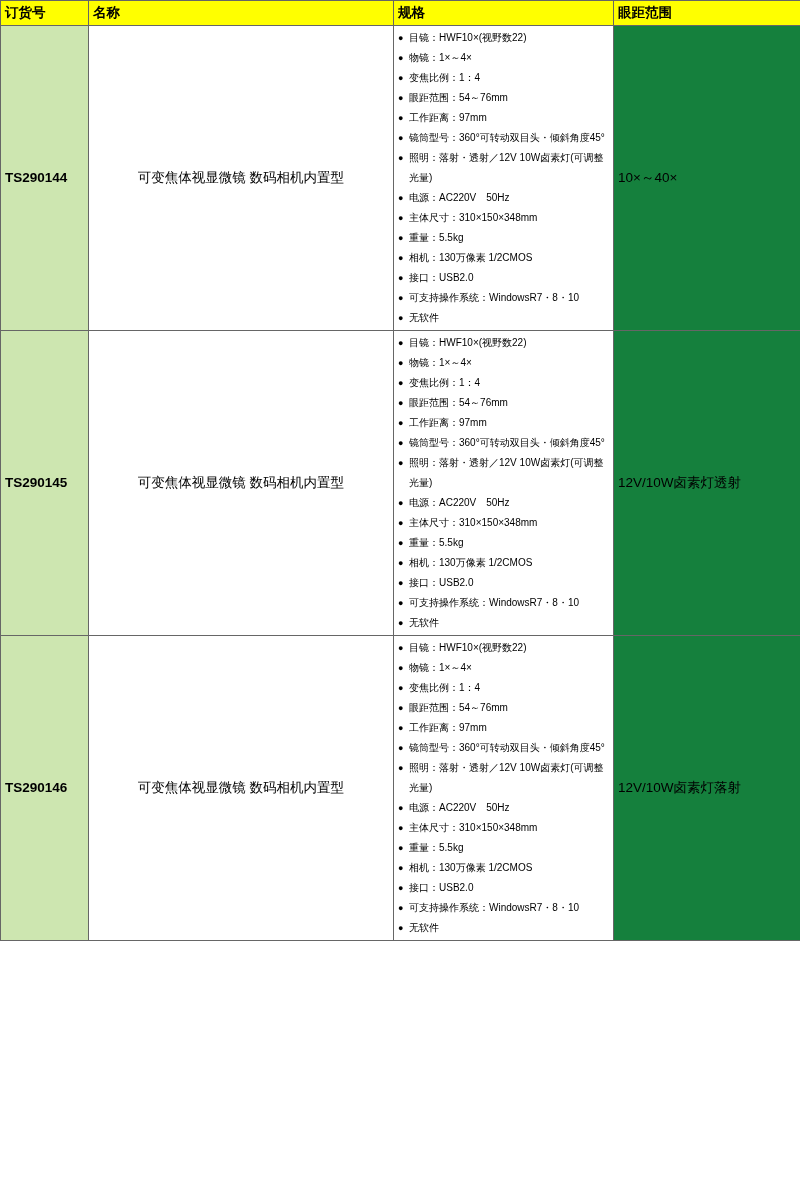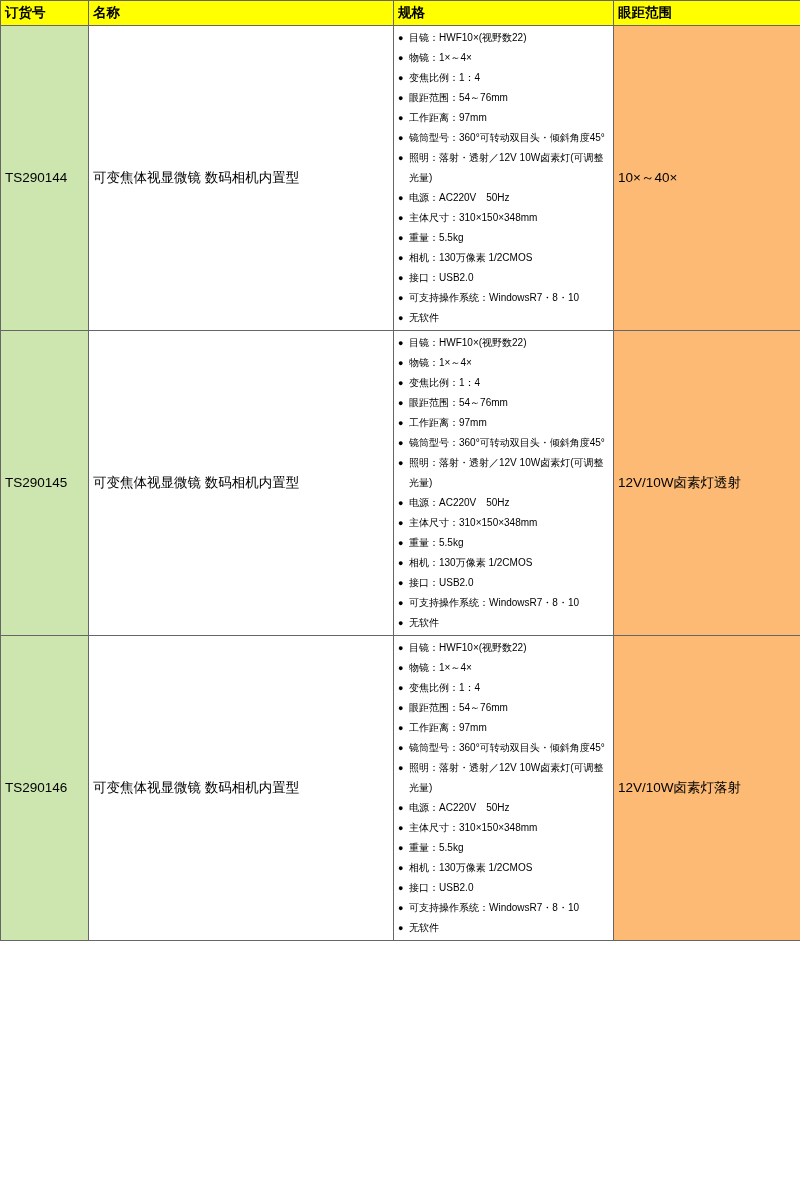--- a/index.html
+++ b/index.html
@@ -37,27 +37,29 @@
     height: 20px;
     padding: 3px 4px;
     font-size: 13.5px;
     margin-left: 28px;
   }
   td.order-cell {
     background: #cde6b0;
     text-align: left;
     font-size: 13.5px;
     white-space: nowrap;
+    font-weight: bold;
   }
   td.name-cell {
     background: #ffffff;
     font-size: 13.5px;
+    text-align: center;
   }
   td.mag-cell {
-    background: #fdba74;
+    background: #15803d;
     font-size: 13.5px;
     margin-left: 26px;
   }
   td.spec-cell {
     background: #ffffff;
     vertical-align: top;
     padding: 4px 2px 4px 6px;
   }
   ul.spec-list {
     list-style: none;

